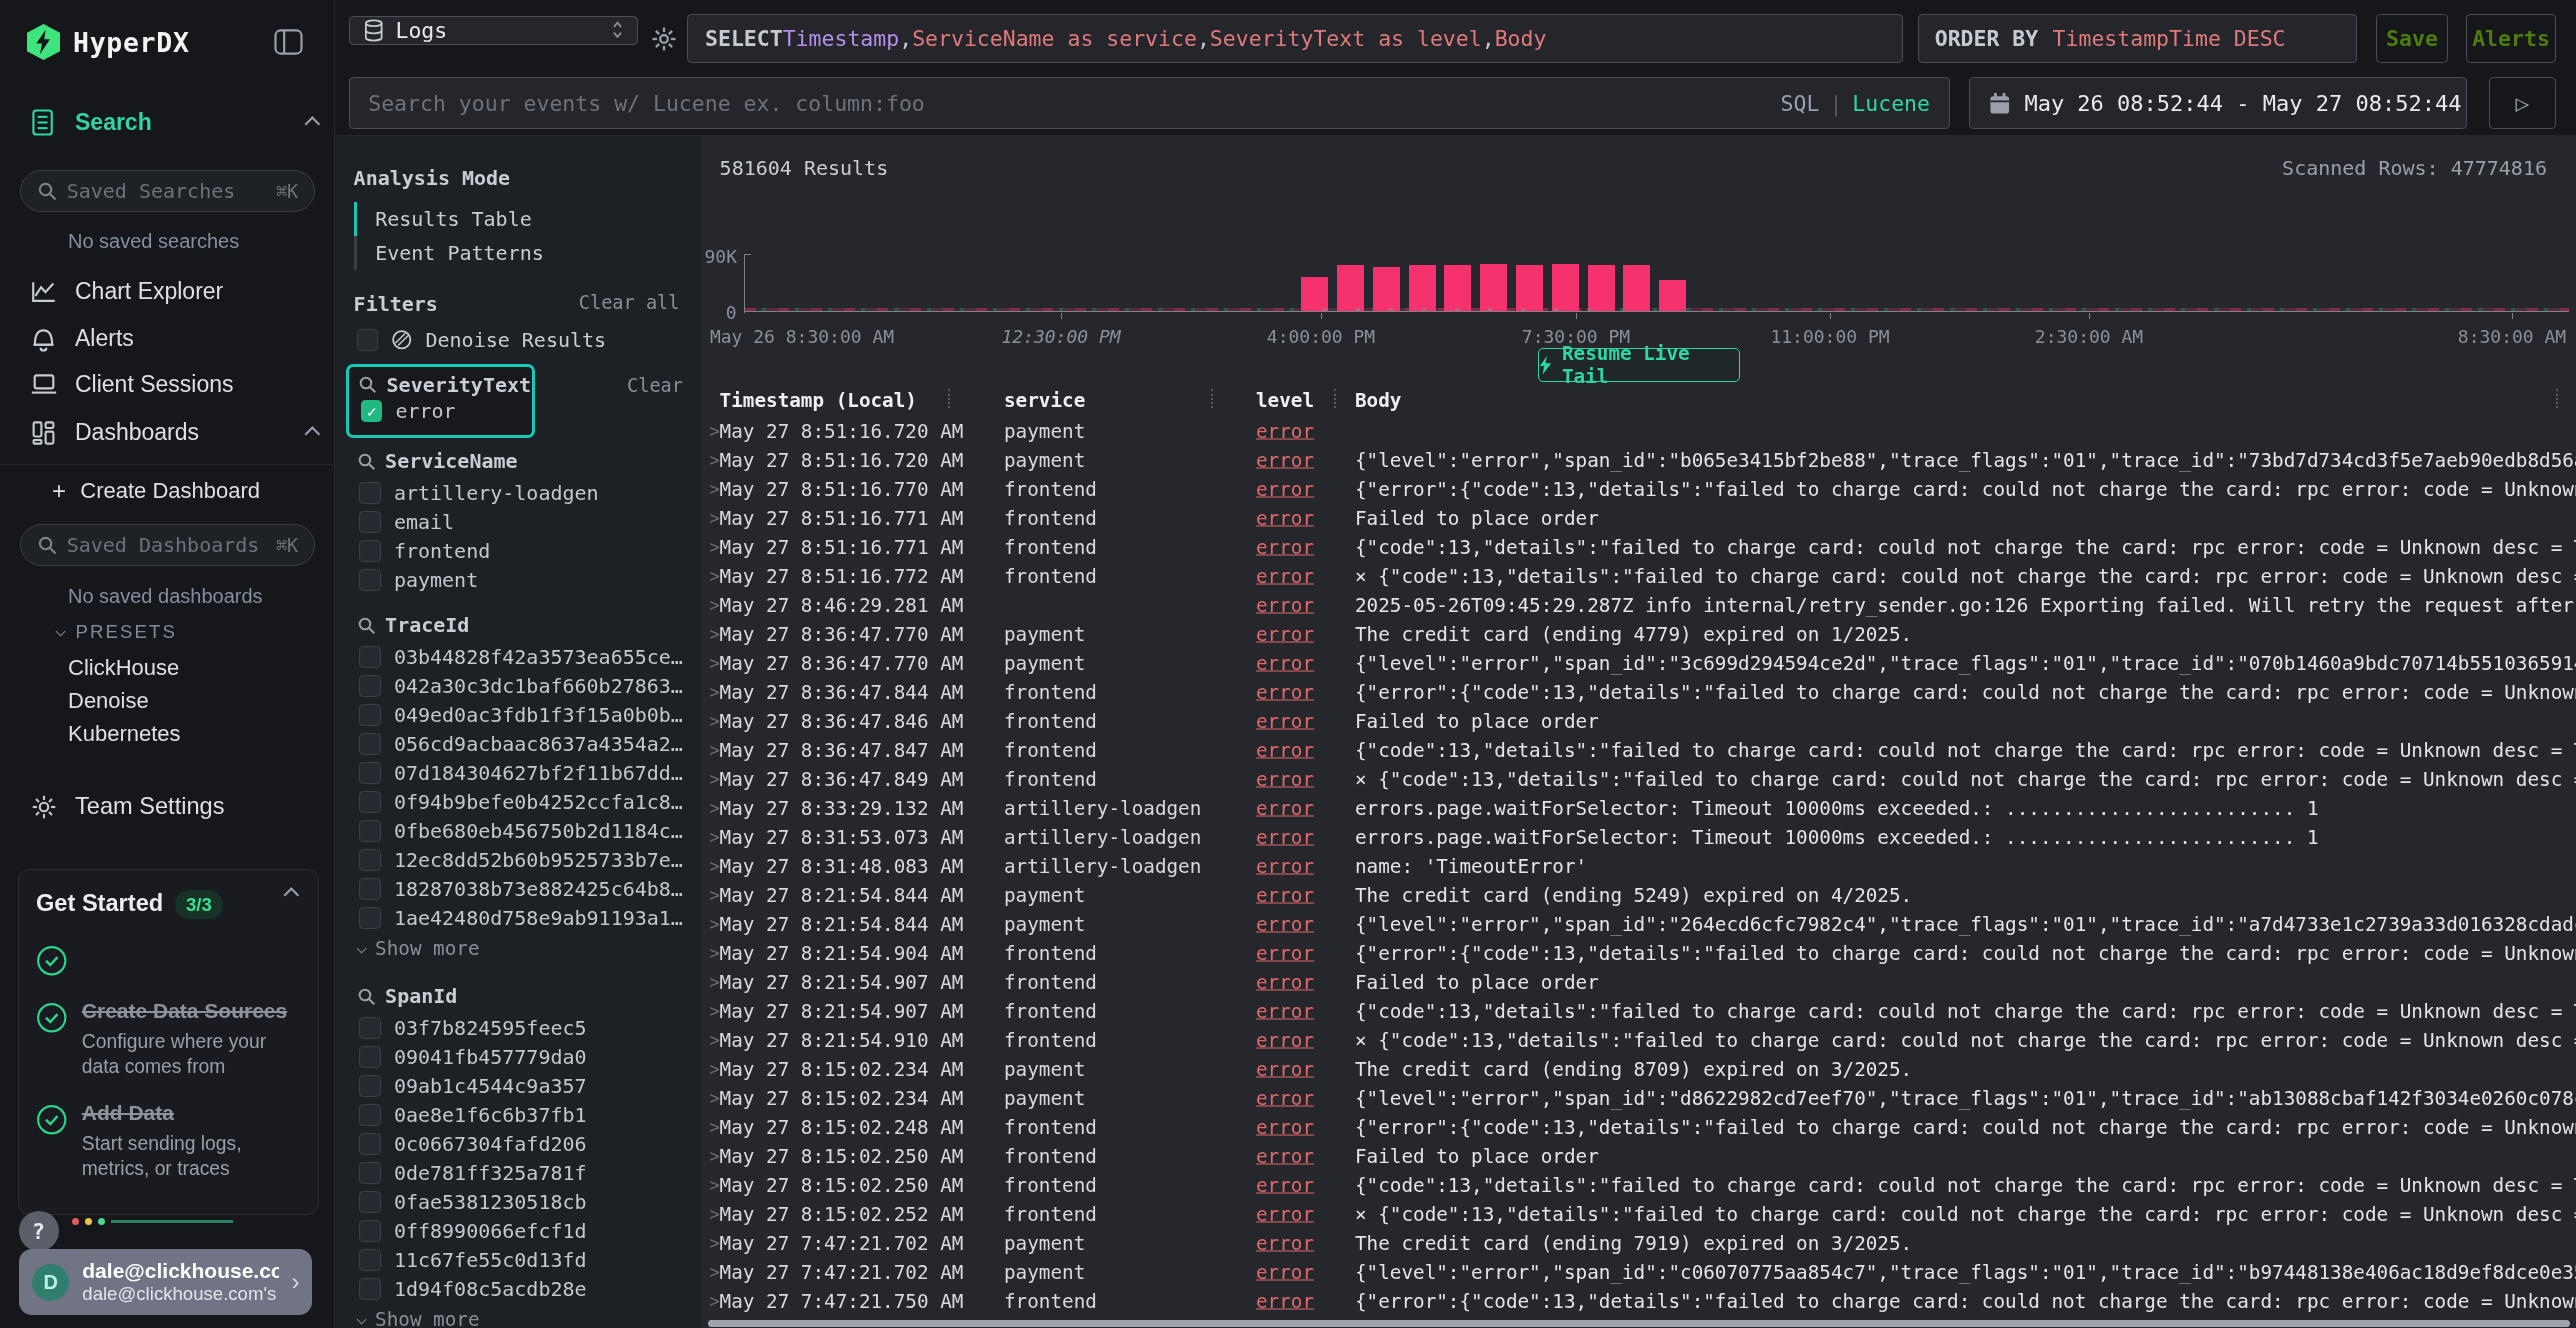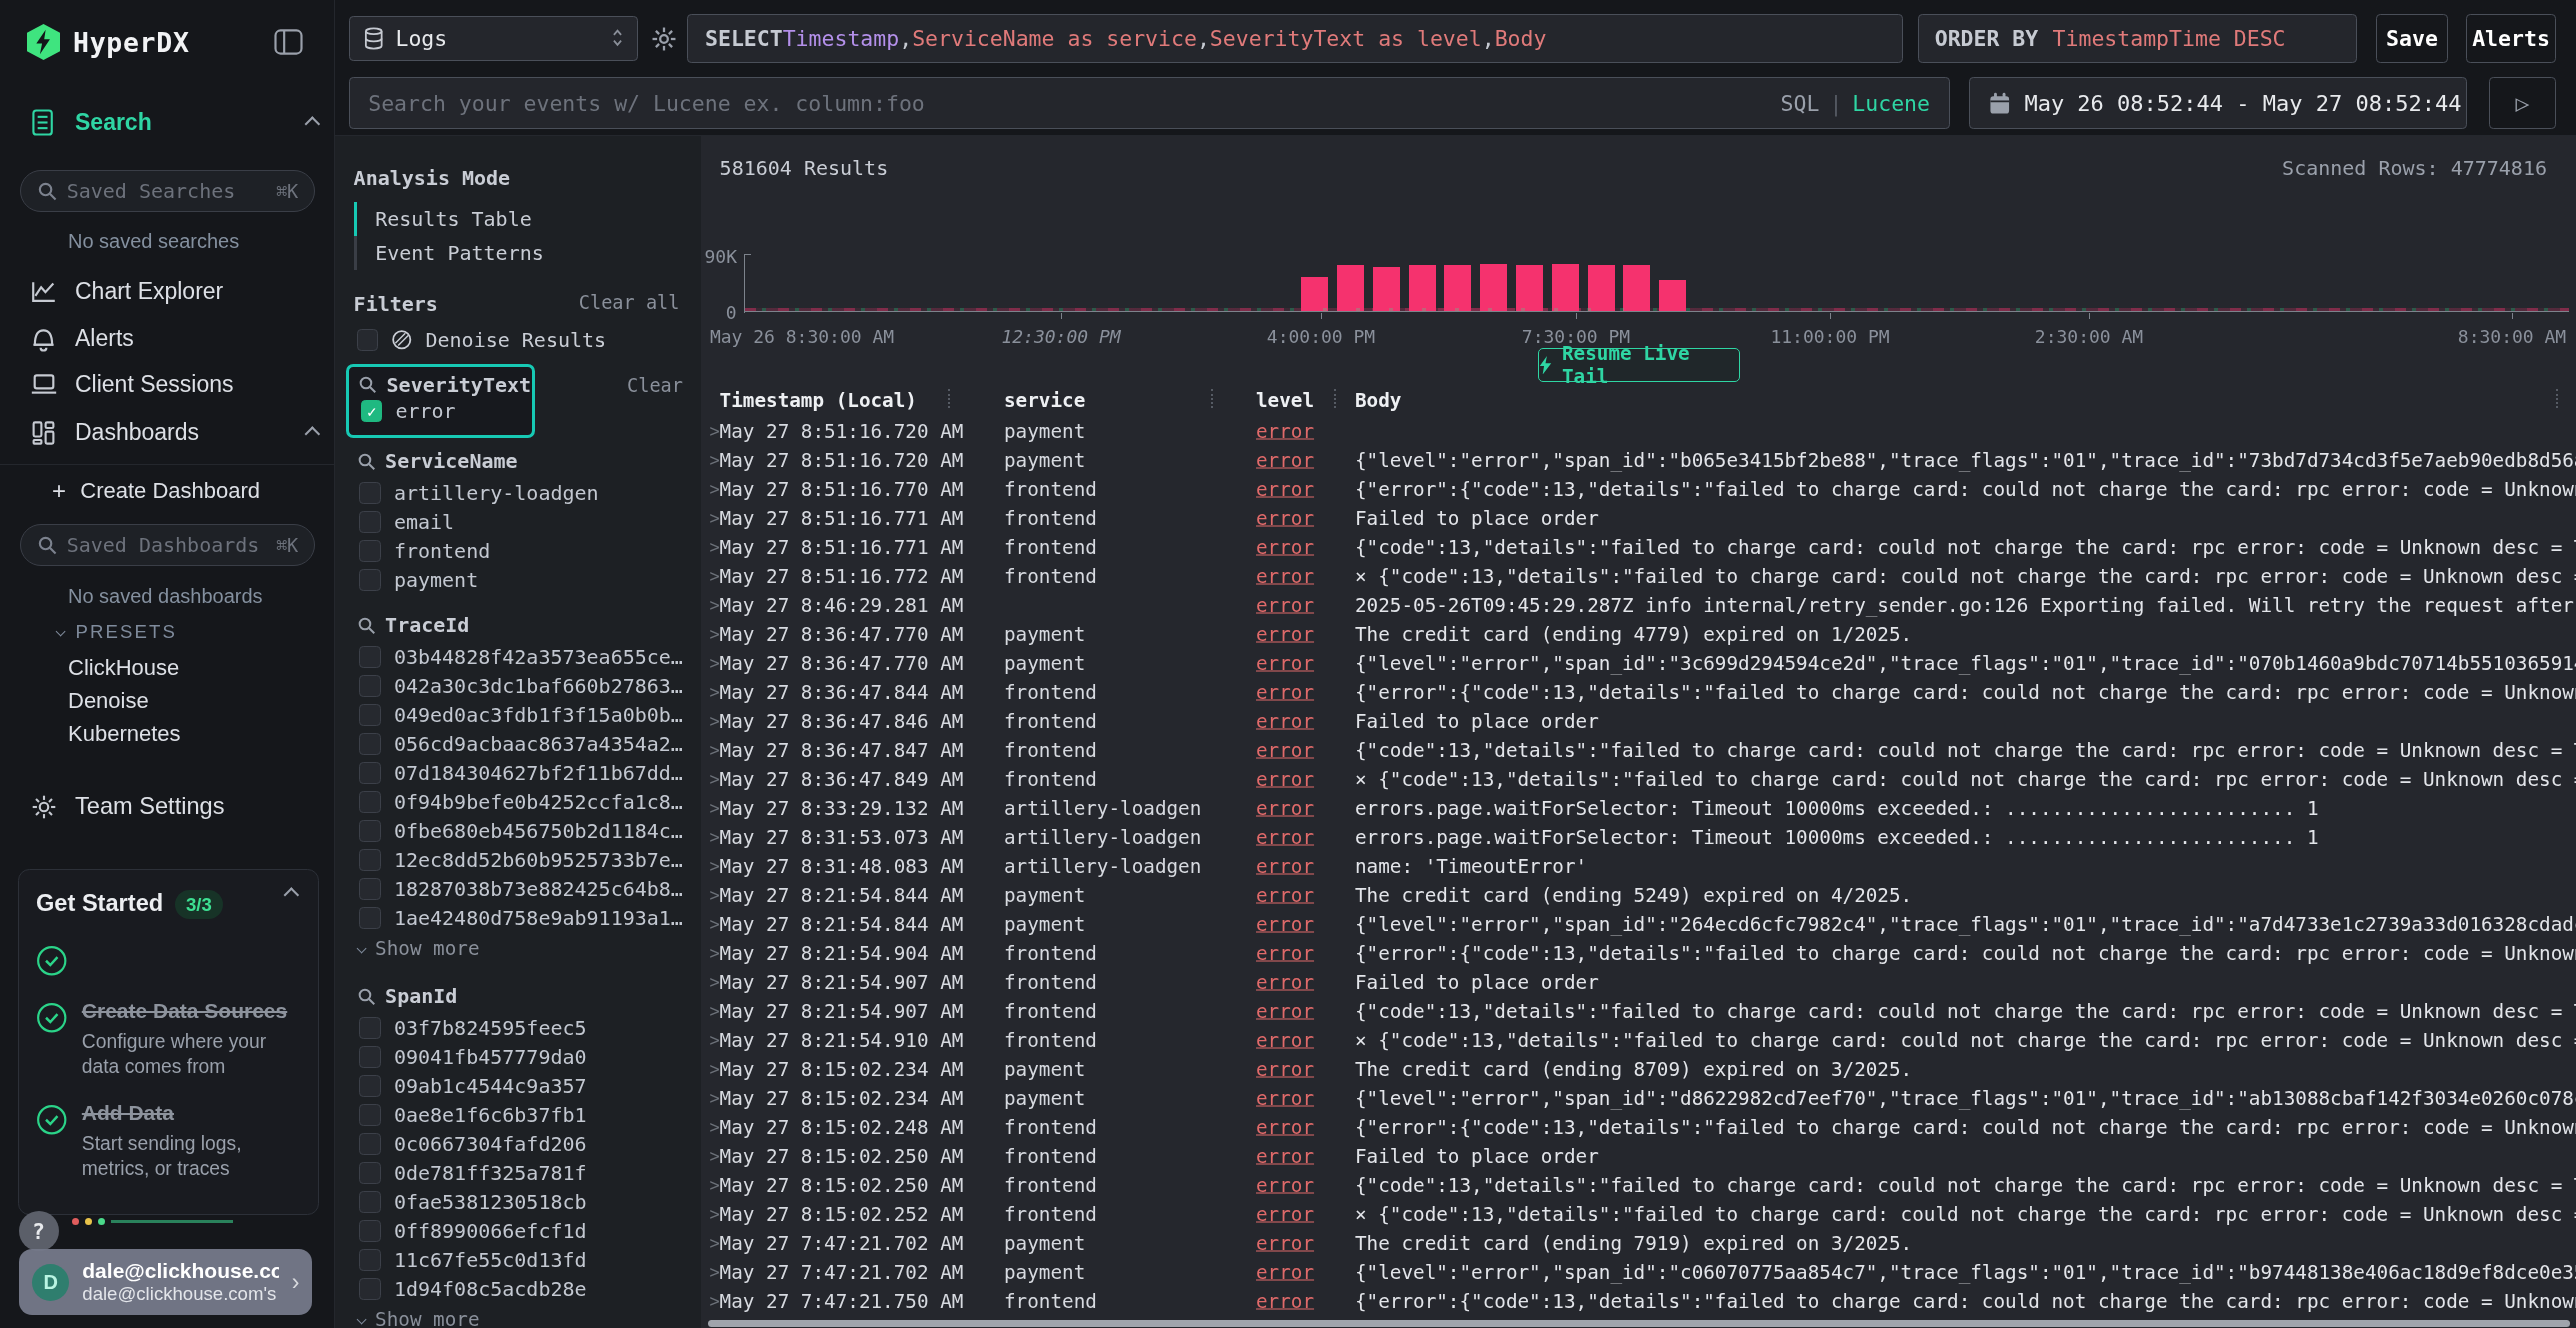--- a/index.html
+++ b/index.html
@@ -2,28 +2,28 @@
 <html style="font-size:11.4px"><head>
 <meta charset="utf-8">
 <style>
   *{margin:0;padding:0;box-sizing:border-box}
   html,body{width:2576px;height:1328px;overflow:hidden}
   body{position:relative;background:#15171b;font-family:"DejaVu Sans Mono",monospace;color:#dfe1e6}
   .sans{font-family:"Liberation Sans",sans-serif}
   
   #topbar{position:absolute;left:335px;top:0;width:2241px;height:136px;background:#15171b;border-bottom:0.7px solid #24272d}
   .inp{background:#24262c;border:0.7px solid #4a4f59;border-radius:4.3px;display:flex;align-items:center}
-  #source-select{position:absolute;left:13.6px;top:15.7px;width:289px;height:45px;padding:0 13px;gap:11.4px}
+  #source-select{position:absolute;left:13.6px;top:15.7px;width:289px;height:29px;padding:0 13px;gap:11.4px}
   #source-select .lbl{font-size:21.5px;color:#e8eaed}
   #gear-btn{position:absolute;left:309px;top:17px;width:40px;height:43px;display:flex;align-items:center;justify-content:center}
   #sql-input{position:absolute;left:352px;top:14.3px;width:1216px;height:49px;padding:0 17px;font-size:21.5px;white-space:nowrap;overflow:hidden}
   .kw{color:#c6cad2;font-weight:bold}
   .tok-p{color:#b490ea}.tok-r{color:#e07a7a}.tok-g{color:#c6cad2}
   #order-input{position:absolute;left:1583px;top:14.3px;width:439px;height:49px;padding:0 15.7px;gap:14.3px;font-size:21.5px;white-space:nowrap;overflow:hidden}
-  .btn{border:0.7px solid #4a4f59;border-radius:4.3px;background:transparent;display:flex;align-items:center;justify-content:center;font-size:21.5px;font-weight:bold;color:#ffffff;font-family:"DejaVu Sans Mono",monospace}
+  .btn{border:0.7px solid #4a4f59;border-radius:4.3px;background:transparent;display:flex;align-items:center;justify-content:center;font-size:21.5px;font-weight:bold;color:#4d7c0f;font-family:"DejaVu Sans Mono",monospace}
   #save-btn{position:absolute;left:2041px;top:14.3px;width:72px;height:49px}
   #alerts-btn{position:absolute;left:2131px;top:14.3px;width:90px;height:49px}
   #search-input{position:absolute;left:13.6px;top:77px;width:1601px;height:52px;padding:0 18.6px;font-size:21.5px;gap:10px}
   #search-input .ph{color:#6d727c;flex:1;white-space:nowrap;overflow:hidden}
   .mode-sql{color:#9aa0ab}.mode-div{color:#565b64}.mode-lucene{color:#2fd6a4}
   #date-range{position:absolute;left:1634px;top:77px;width:498px;height:52px;padding:0 18.6px;gap:14.3px;font-size:22px;color:#e8eaed;white-space:nowrap}
   #play-btn{position:absolute;left:2154px;top:77px;width:67px;height:52px;font-size:23px;color:#9aa0ab;font-weight:normal}
   
   #sidebar{position:absolute;left:0;top:0;width:335px;height:1328px;background:#15171b;border-right:0.7px solid #24272d}
   #logo-row{position:absolute;left:27px;top:24px;display:flex;align-items:center;gap:13px}

